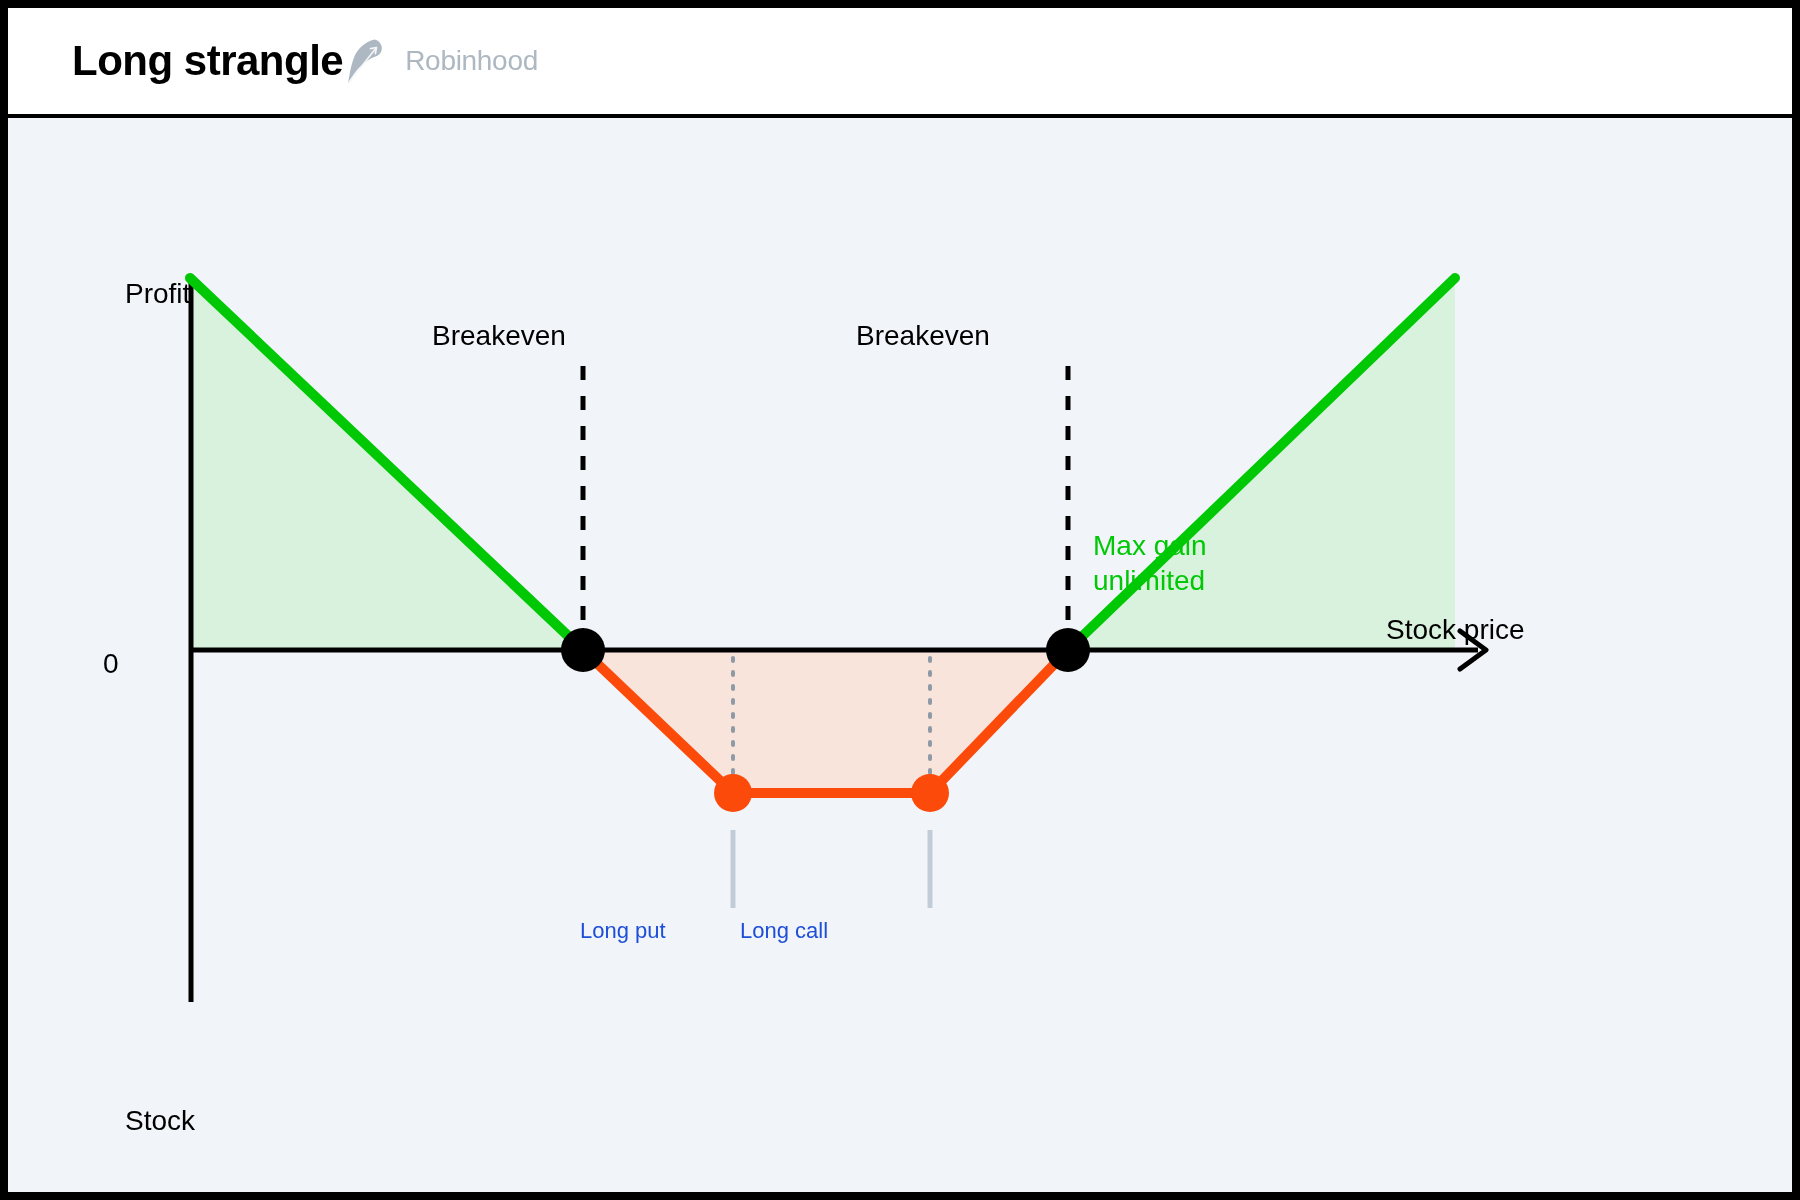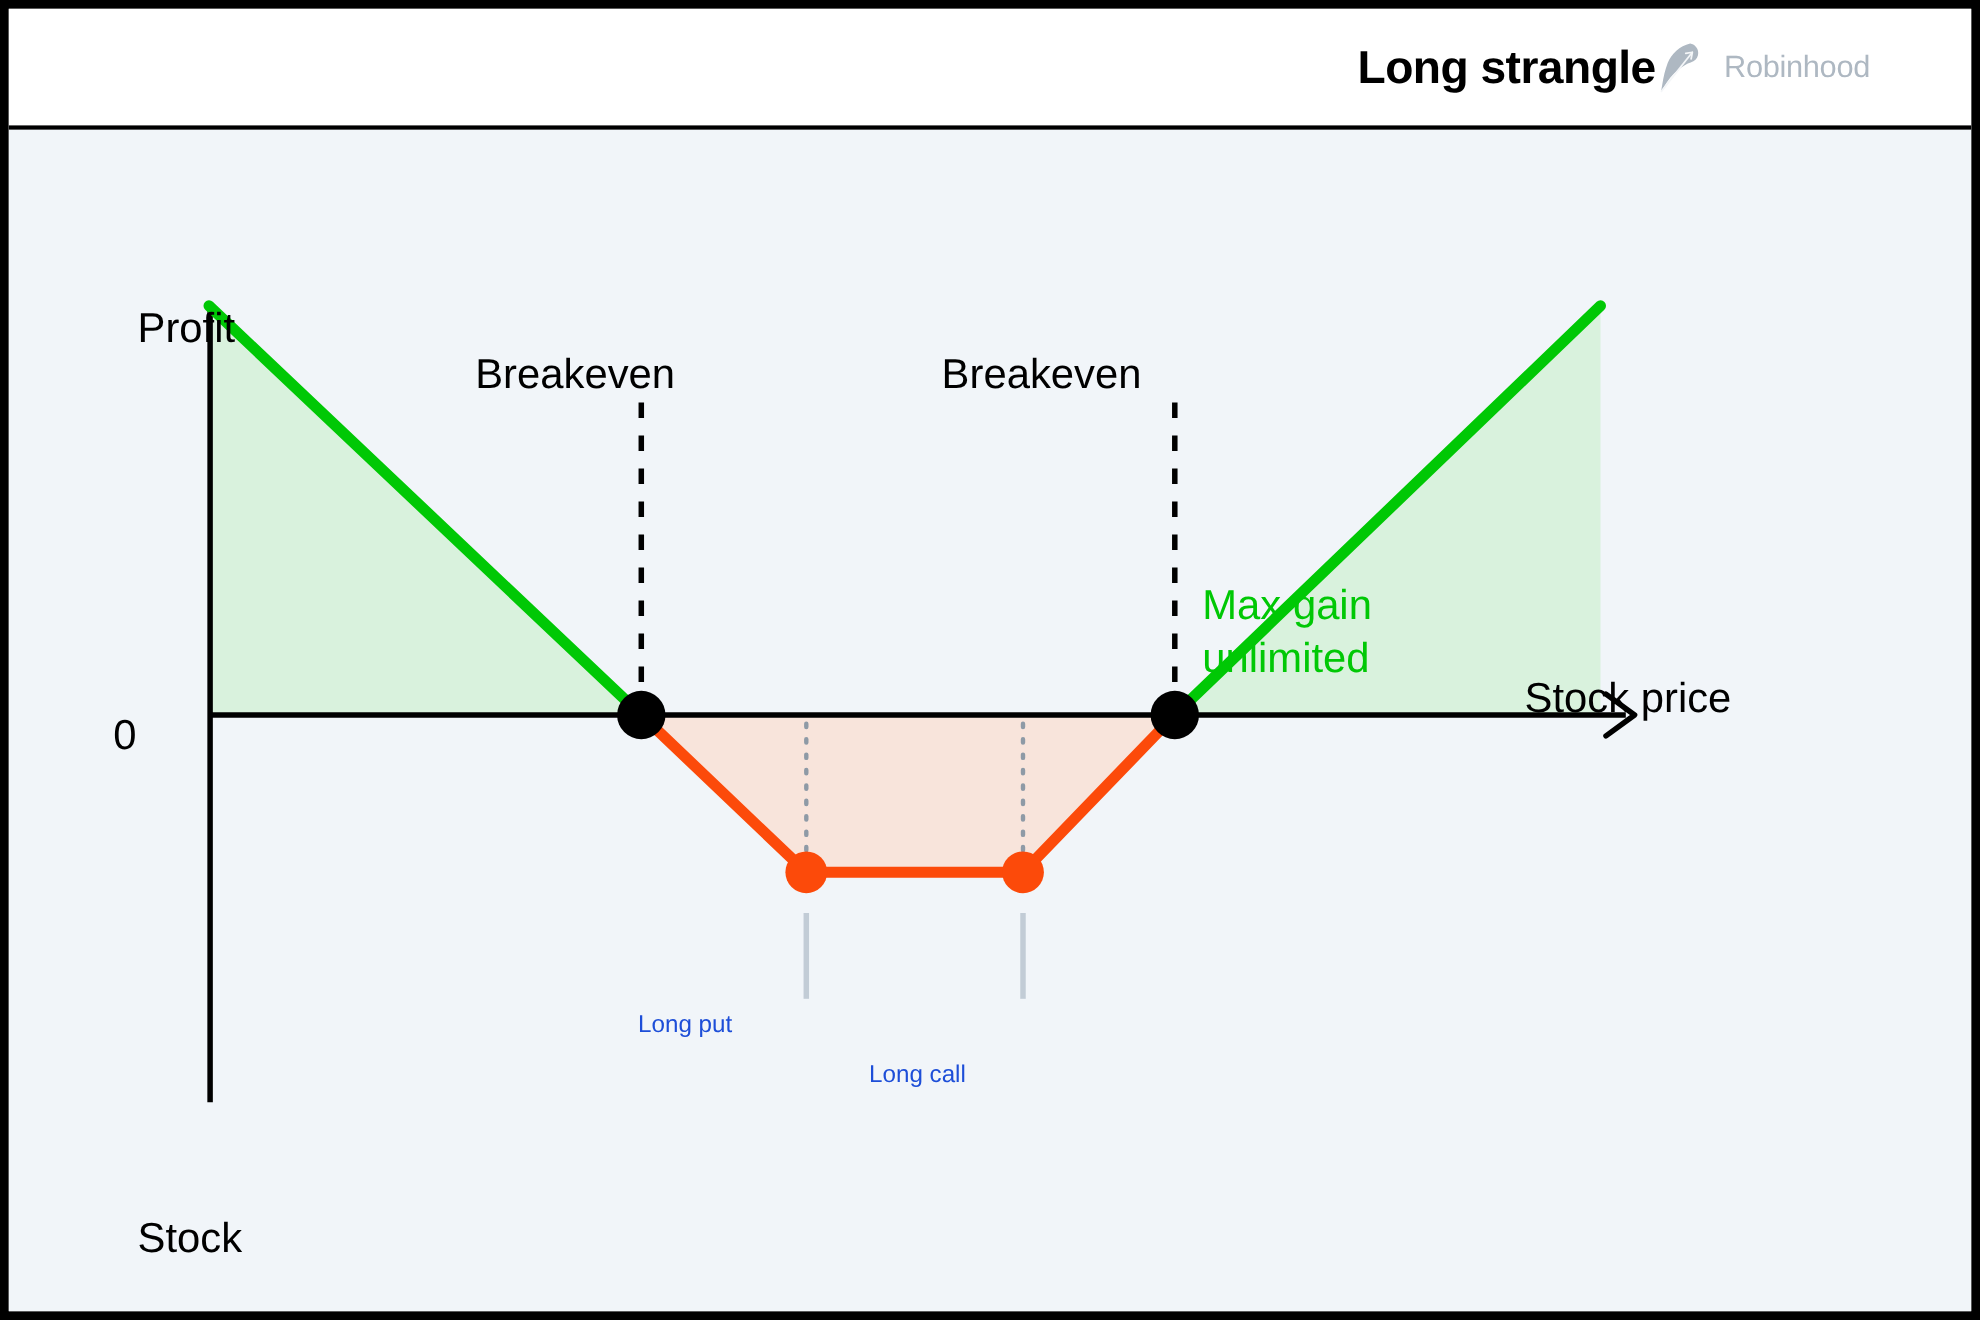--- a/index.html
+++ b/index.html
@@ -17,21 +17,21 @@
     display: flex;
     flex-direction: column;
   }
   .header {
     height: 110px;
     min-height: 110px;
     background: #ffffff;
     border-bottom: 4px solid #000000;
     display: flex;
     align-items: center;
-    justify-content: flex-end;
+    justify-content: flex-start;
     padding: 0 92px 0 64px;
   }
   .header-title {
     font-size: 42px;
     font-weight: bold;
     color: #000000;
     letter-spacing: -0.5px;
   }
   .brand {
     display: flex;
@@ -48,40 +48,40 @@
   .canvas {
     position: relative;
     flex: 1;
     background: #f1f5f9;
     overflow: hidden;
   }
   .canvas svg { position: absolute; left: 0; top: 0; }
 
   .lbl {
     position: absolute;
-    font-size: 38px;
+    font-size: 28px;
     color: #000000;
     white-space: nowrap;
     line-height: 1.25;
   }
   .lbl-profit { left: 117px; top: 158px; }
   .lbl-zero   { left: 95px;  top: 528px; }
   .lbl-loss   { left: 117px; top: 985px; }
   .lbl-be1    { left: 424px; top: 200px; }
   .lbl-be2    { left: 848px; top: 200px; }
   .lbl-stock  { left: 1378px; top: 494px; text-align: left; }
   .lbl-maxgain{ left: 1085px; top: 410px; color: #00c805; }
   .lbl-legend {
     position: absolute;
     font-size: 22px;
     color: #1d4ed8;
     white-space: nowrap;
   }
   .lbl-lp { left: 572px; top: 800px; }
-  .lbl-lc { left: 782px; top: 800px; margin-top: 46px; }
+  .lbl-lc { left: 732px; top: 800px; }
 </style>
 </head>
 <body>
 
 <div class="frame">
 
   <div class="header">
     <div class="header-title">Long strangle</div>
     <div class="brand">
       <span class="brand-logo">

